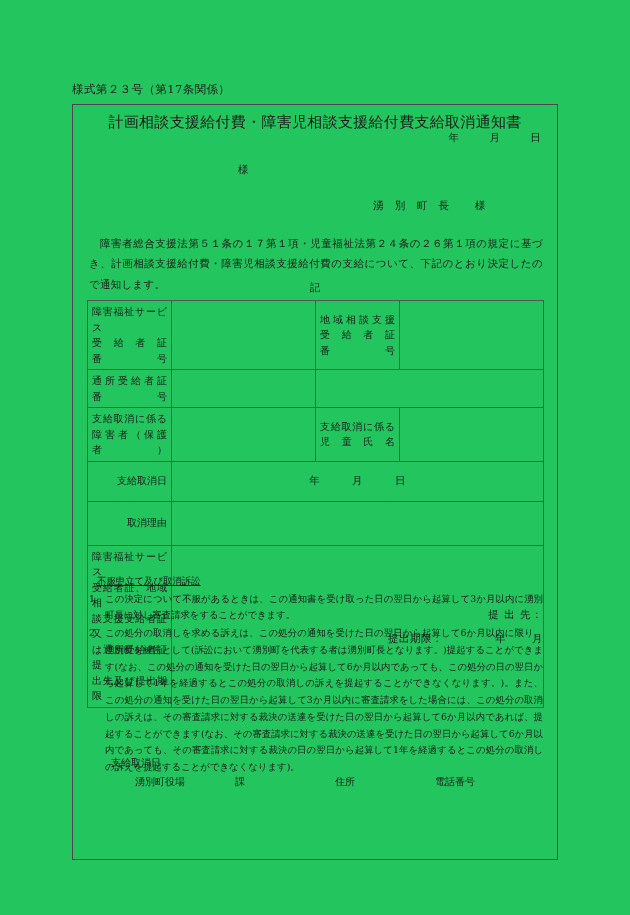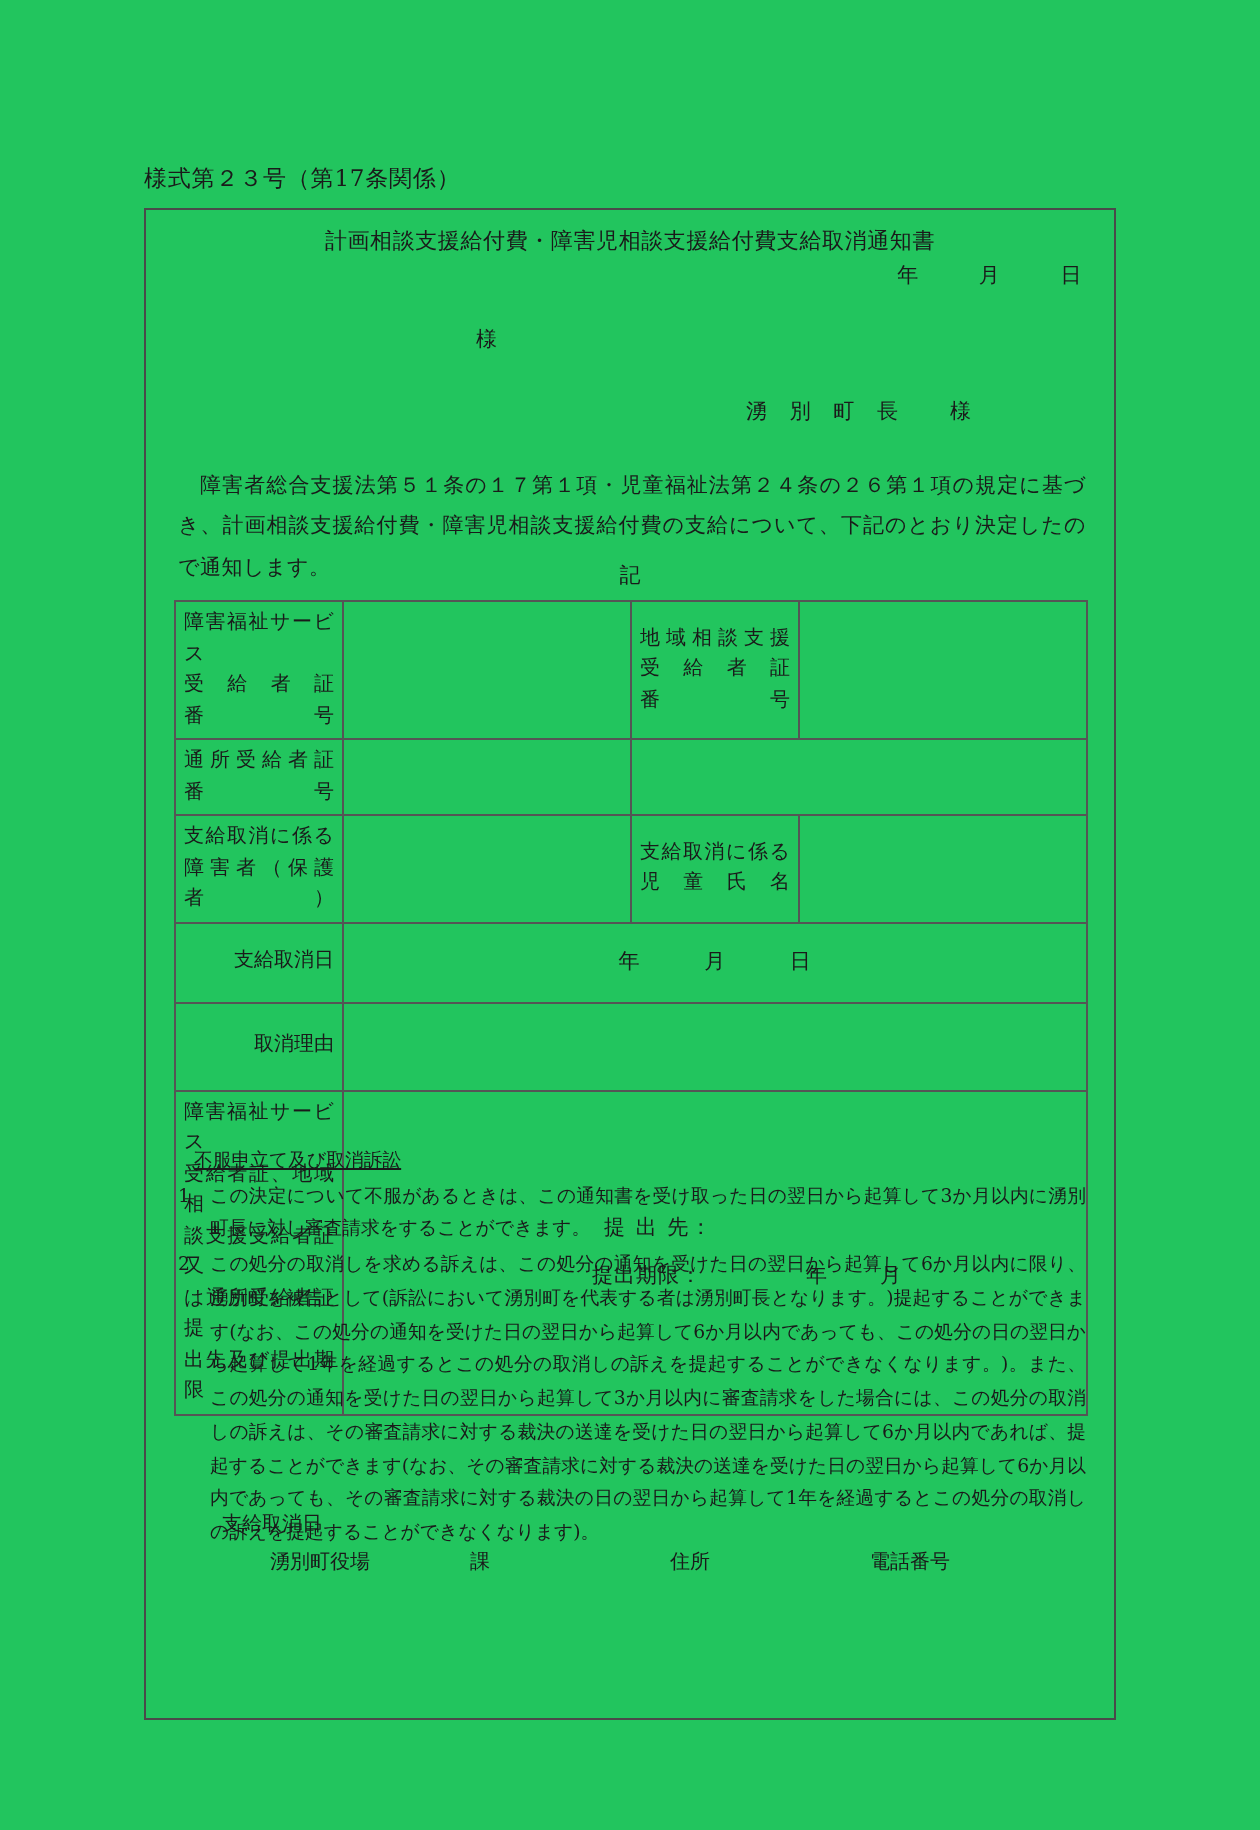--- a/index.html
+++ b/index.html
@@ -37,21 +37,21 @@
     width: 486px;
     height: 756px;
     border: 1.3px solid #4a4a4a;
     box-sizing: border-box;
   }
   .doc-title {
     position: absolute;
     left: 0; right: 0;
     top: 8px;
     text-align: center;
-    font-size: 11px;
+    font-size: 15px;
     letter-spacing: 0.3px;
     white-space: nowrap;
   }
   .ymd-top {
     position: absolute;
     right: 16px;
     top: 26px;
     font-size: 10.5px;
     letter-spacing: 0.3px;
     white-space: nowrap;
@@ -145,20 +145,21 @@
   .date-inner {
     text-align: center;
     font-size: 10.5px;
     letter-spacing: 0.3px;
   }
   .date-inner .g { display: inline-block; width: 32px; }
   .submit-inner {
     padding: 8px 0 8px 0;
     font-size: 10.5px;
     line-height: 2.3;
+    text-align: right;
   }
   .submit-inner .l1 { padding-left: 130px; letter-spacing: 1px; }
   .submit-inner .l2 { padding-left: 124px; letter-spacing: 0.5px; }
   .submit-inner .gap { display: inline-block; width: 52px; }
   .submit-inner .gap2 { display: inline-block; width: 26px; }
   .appeal {
     position: absolute;
     left: 16px;
     right: 14px;
     top: 468px;

